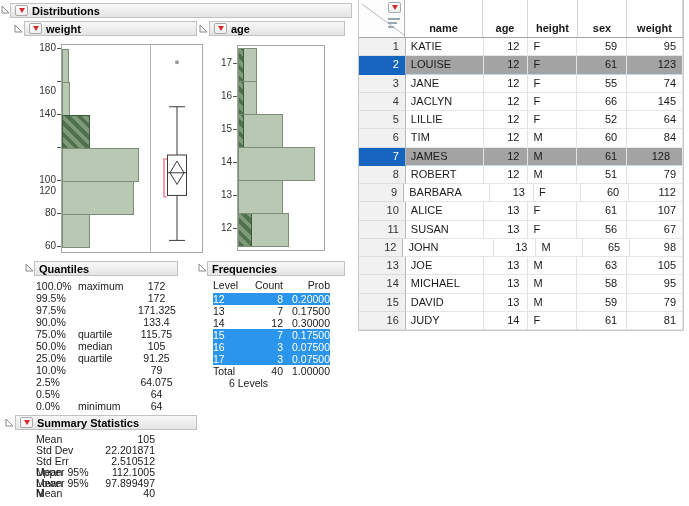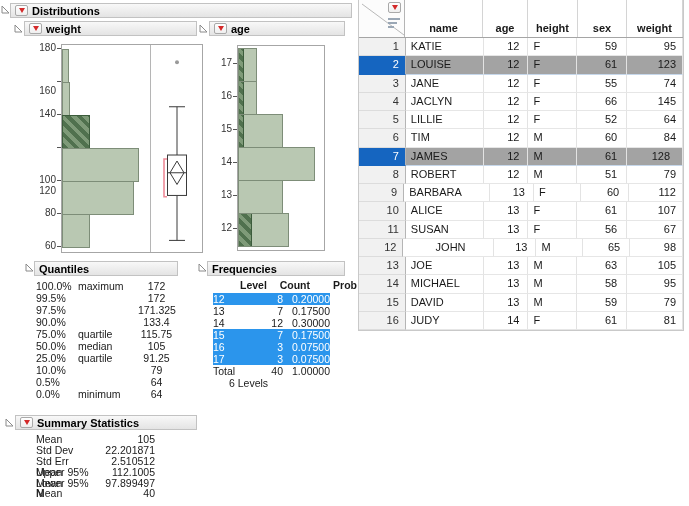--- a/index.html
+++ b/index.html
@@ -27,21 +27,21 @@
   .hatchpart{position:absolute;top:0;bottom:0;left:0;border:none;border-right:1px solid #3c5c3c;}
   .ticklbl{position:absolute;width:100%;text-align:right;font-size:10px;color:#333;line-height:10px;}
   .tickmark{position:absolute;width:4px;height:1px;background:#555;}
 
   
   .qrow{display:grid;grid-template-columns:42px 60px 1fr;height:12px;line-height:12px;font-size:10.5px;}
   .qrow .v{text-align:center;}
   .srow{display:grid;grid-template-columns:1fr 62px;height:10.9px;line-height:10.9px;font-size:10.5px;}
   .srow .v{text-align:right;}
   .freqhead,.freqrow{display:grid;grid-template-columns:35px 35px 47px;height:12px;line-height:12px;font-size:10.5px;}
-  .freqhead{font-weight:bold;height:14px;line-height:13px;margin-left:27px;}
+  .freqhead{font-weight:normal;height:14px;line-height:13px;}
   .freqrow .c,.freqhead .c{text-align:right;}
   .freqrow.sel{background:#2b95ec;color:#fff;}
 
   
   .dt{position:absolute;left:358px;top:0;width:326px;background:#fff;
       border-left:1px solid #c9c9c9;border-right:1px solid #c9c9c9;border-bottom:1px solid #c9c9c9;}
   .dt .thead{display:flex;height:38px;border-bottom:1px solid #a5a5a5;}
   .dt .th{font-weight:bold;display:flex;align-items:flex-end;justify-content:center;
           padding-bottom:3px;border-right:1px solid #d4d4d4;}
   .dt .corner{position:relative;border-right:1px solid #b5b5b5;background:#fcfcfc;}
@@ -209,20 +209,25 @@
         <span>25.0%</span>
         <span>quartile</span>
         <span class="v">91.25</span>
       </div>
       <div class="qrow">
         <span>10.0%</span>
         <span></span>
         <span class="v">79</span>
       </div>
       <div class="qrow">
+        <span>2.5%</span>
+        <span></span>
+        <span class="v">64.075</span>
+      </div>
+      <div class="qrow">
         <span>0.5%</span>
         <span></span>
         <span class="v">64</span>
       </div>
       <div class="qrow">
         <span>0.0%</span>
         <span>minimum</span>
         <span class="v">64</span>
       </div>
     </div>
@@ -420,21 +425,21 @@
         <div class="tr">
           <div class="td rn" style="width: 47px;">11</div>
           <div class="td al" style="width: 78px;">SUSAN</div>
           <div class="td ar" style="width: 45px; padding-right: 8px;">13</div>
           <div class="td al" style="width: 49px;">F</div>
           <div class="td ar" style="width: 50px; padding-right: 9px;">56</div>
           <div class="td ar" style="width: 56px; padding-right: 6px;">67</div>
         </div>
         <div class="tr">
           <div class="td rn" style="width: 47px;">12</div>
-          <div class="td al" style="width: 96px; text-align: center;">JOHN</div>
+          <div class="td al" style="width: 96px;">JOHN</div>
           <div class="td ar" style="width: 45px; padding-right: 8px;">13</div>
           <div class="td al" style="width: 49px;">M</div>
           <div class="td ar" style="width: 50px; padding-right: 9px;">65</div>
           <div class="td ar" style="width: 56px; padding-right: 6px;">98</div>
         </div>
         <div class="tr">
           <div class="td rn" style="width: 47px;">13</div>
           <div class="td al" style="width: 78px;">JOE</div>
           <div class="td ar" style="width: 45px; padding-right: 8px;">13</div>
           <div class="td al" style="width: 49px;">M</div>

